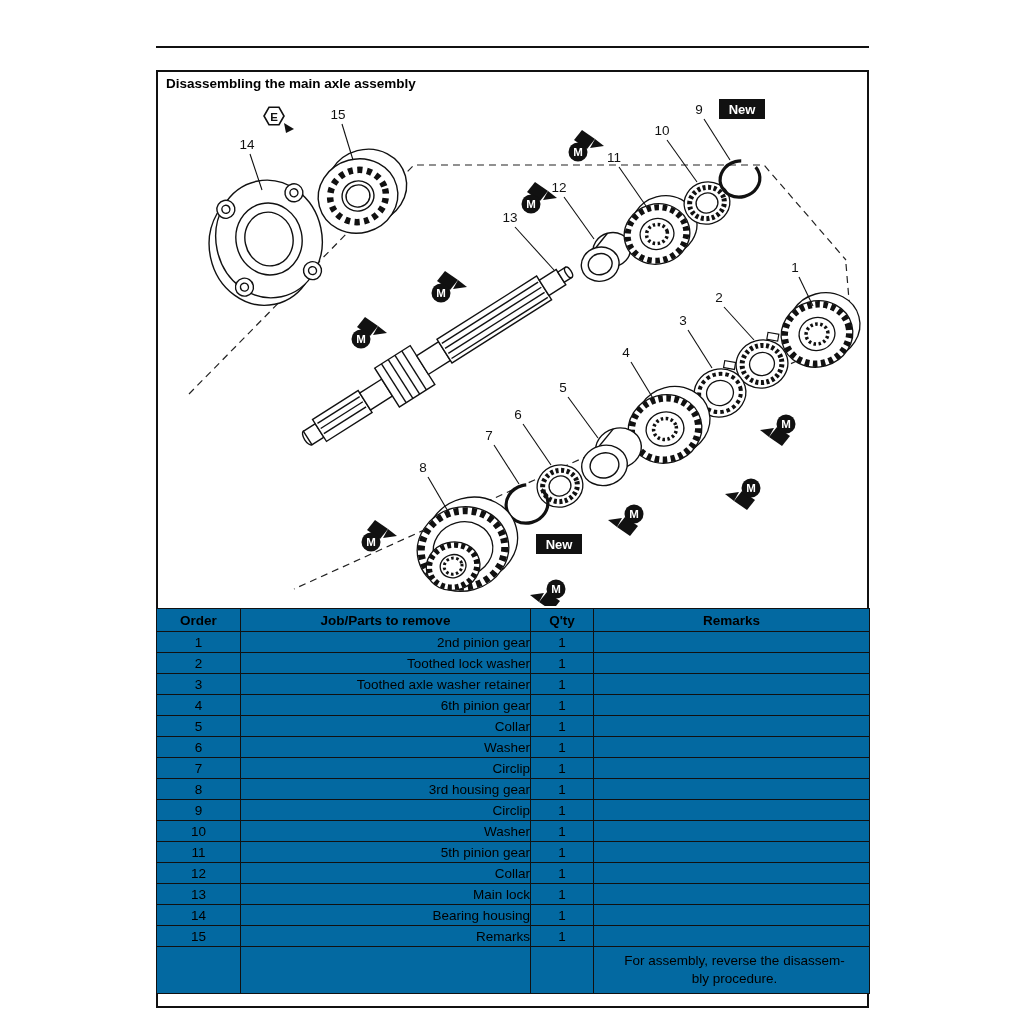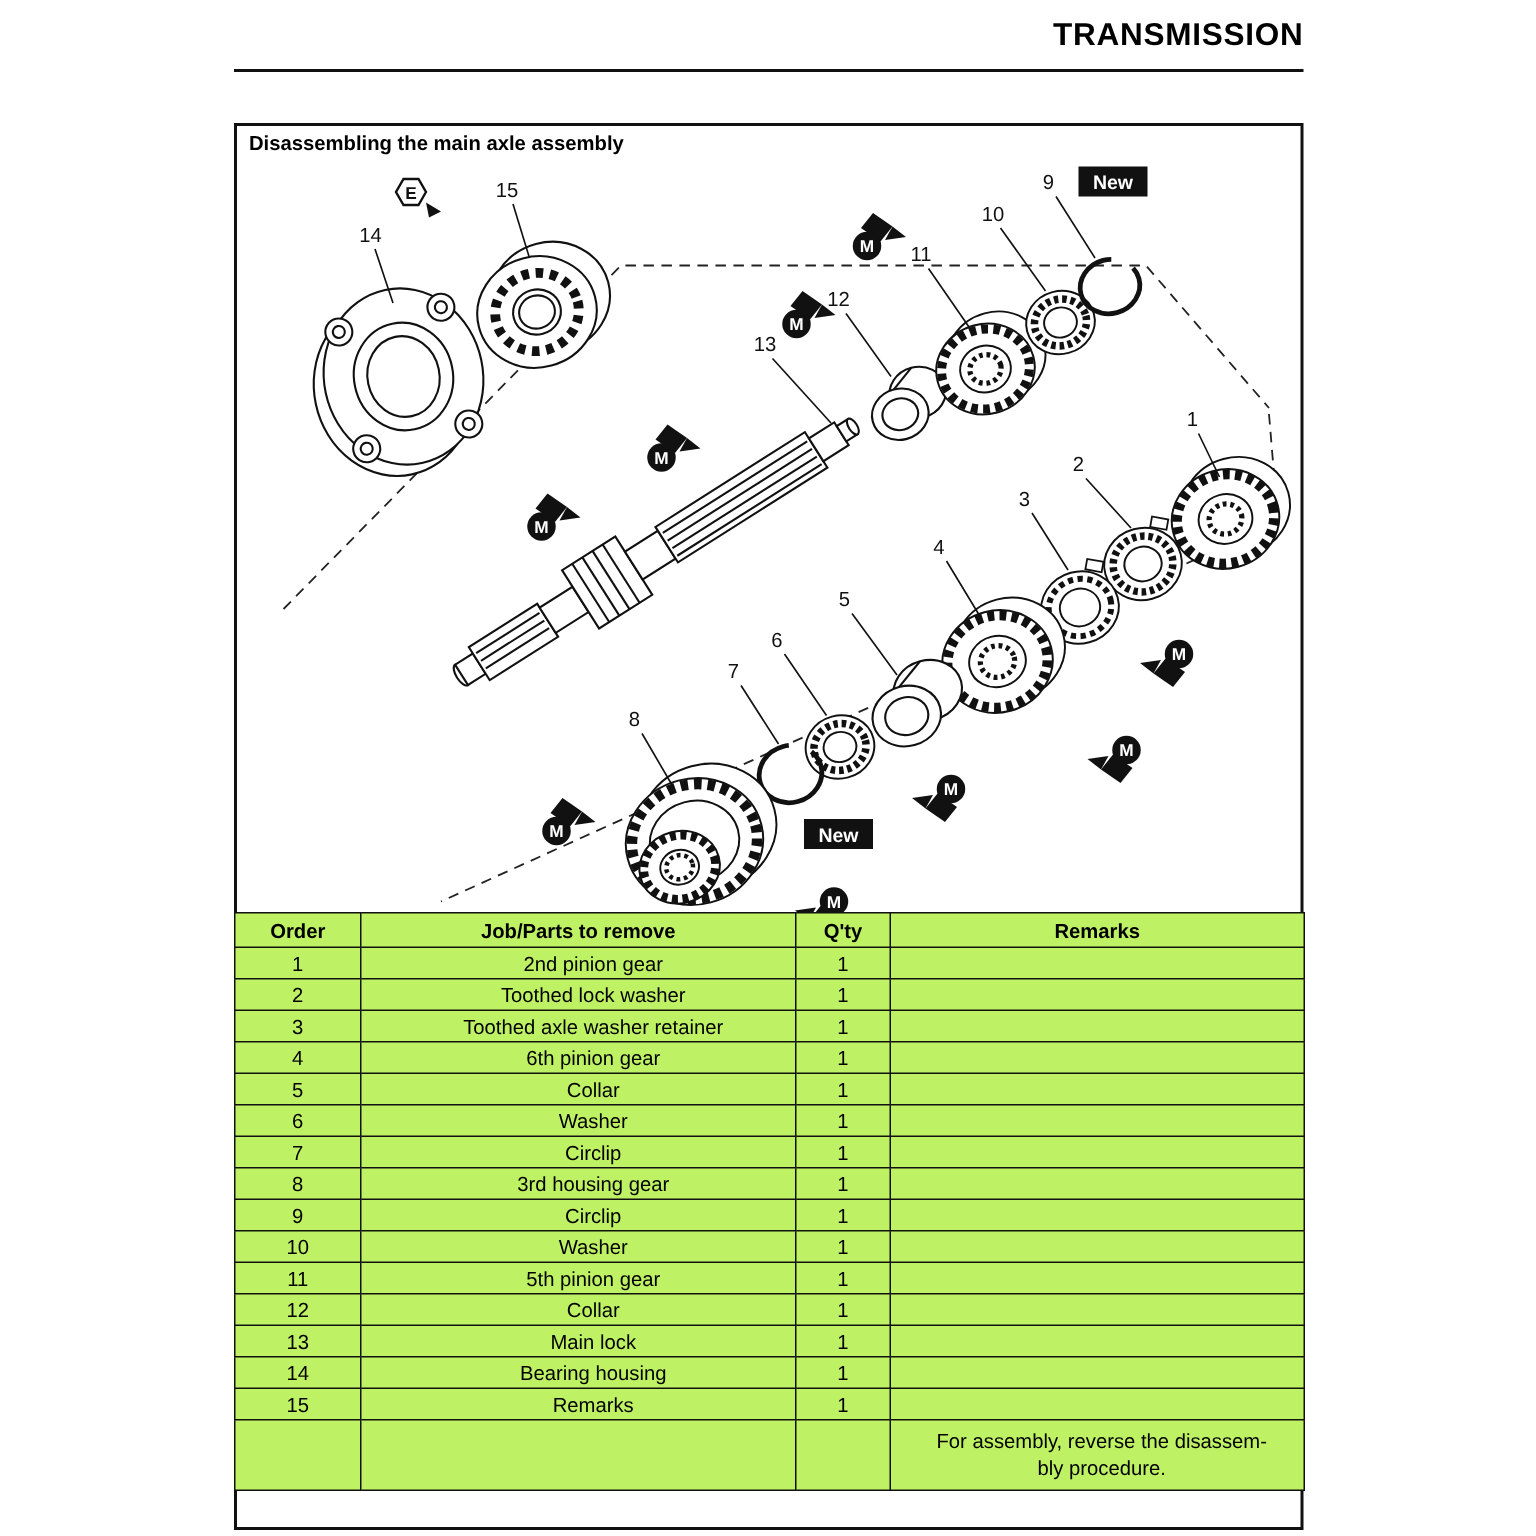--- a/index.html
+++ b/index.html
@@ -9,51 +9,50 @@
   }
   .page { position:relative; width:1024px; height:1024px; background:#fff; overflow:hidden; }
 
   .header-title {
     position:absolute; top:12px; left:156px; width:713px;
     text-align:right; font-size:21px; font-weight:bold; letter-spacing:.5px; color:#000;
   }
   .header-rule { position:absolute; top:46px; left:156px; width:713px; height:2px; background:#111; }
 
   .content-box {
-    position:absolute; top:82px; left:156px; width:709px; height:934px;
+    position:absolute; top:70px; left:156px; width:709px; height:934px;
     border:2px solid #111; background:#fff;
   }
   .figure-caption {
     position:absolute; top:4px; left:8px;
     font-size:13.5px; font-weight:bold; color:#000;
   }
   svg.diagram { position:absolute; top:18px; left:0; }
 
   table.parts-table {
     position:absolute; top:608px; left:156px; width:713px; height:352px;
     border-collapse:collapse; table-layout:fixed;
-    font-size:13.5px; color:#000; background:#bef264;
+    font-size:13.5px; color:#000; background:#0369a1;
   }
   .parts-table th, .parts-table td {
     border:1.5px solid #111; overflow:hidden; white-space:nowrap; padding:0;
   }
   .parts-table th { height:22px; font-weight:bold; text-align:center; }
   .parts-table td { height:20px; }
   td.c-order, td.c-qty { text-align:center; }
-  td.c-job { padding-left:20px; text-align:center; }
+  td.c-job { padding-left:20px; text-align:right; }
   td.c-remarks { padding-left:6px; text-align:center; }
   tr.footer-row td { height:46px; vertical-align:middle; }
   .remarks-lines { line-height:1.32; white-space:normal; }
 </style>
 </head>
 <body>
 
 <div class="page">
 
-  <div class="header-title">TRANSMISSION</div>
   <div class="header-rule"></div>
 
   <div class="content-box">
     <div class="figure-caption">Disassembling the main axle assembly</div>
 
     <svg class="diagram" width="709" height="516" viewBox="0 0 709 516">
       <defs>
         <g id="m-marker">
           <polygon points="4,-22 17,-13 9,-3 -4,-12" fill="#111"></polygon>
           <polygon points="17,-13 26,-6 12,-4" fill="#111"></polygon>

